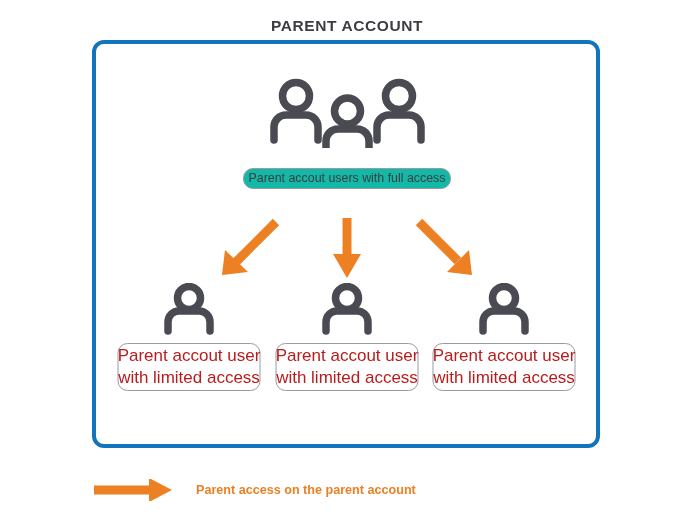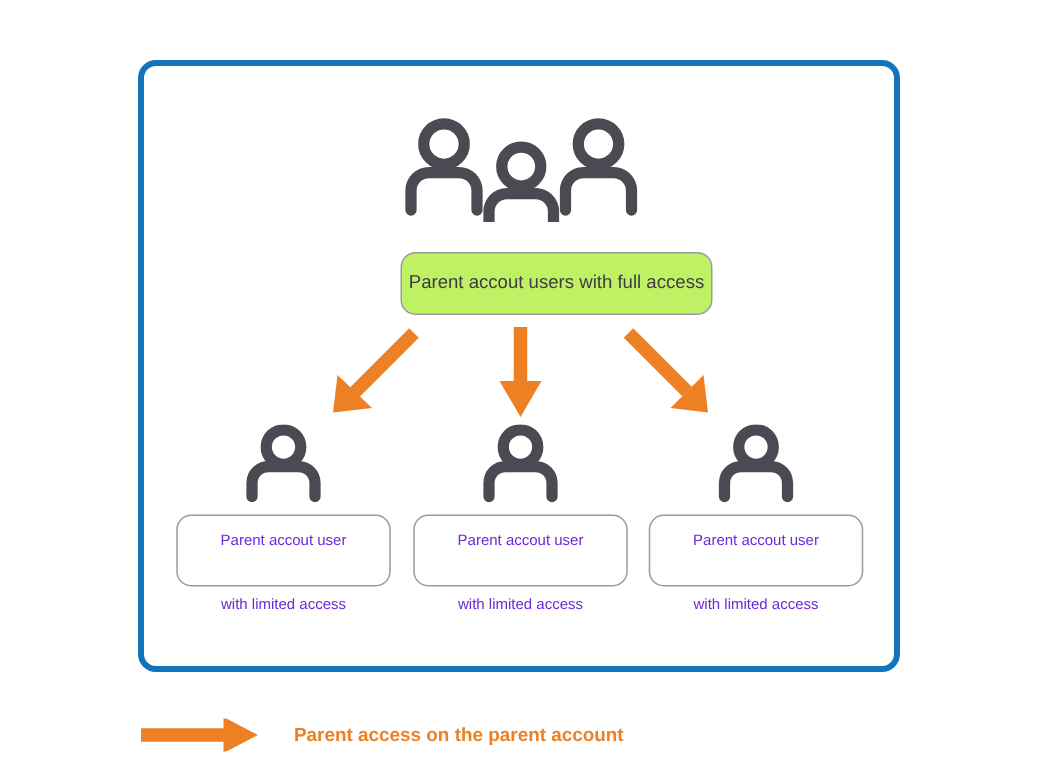--- a/index.html
+++ b/index.html
@@ -52,29 +52,28 @@
     width: 165px;
     height: 70px;
   }
 
   
   #full-access-box {
     position: absolute;
     left: 243px;
     top: 168px;
     width: 208px;
-    height: 42px;
+    height: 21px;
     border: 1.3px solid #9a9aa2;
     border-radius: 10px;
     box-sizing: border-box;
     display: flex;
     align-items: center;
     justify-content: center;
-    background: #bef264;
-    margin-left: 24px;
+    background: #14b8a6;
   }
   #full-access-box .box-text {
     font-size: 12.4px;
     color: #3c3c42;
     line-height: 1.25;
     text-align: center;
     white-space: nowrap;
   }
 
   
@@ -117,26 +116,25 @@
     border: 1.3px solid #9a9aa2;
     border-radius: 10px;
     box-sizing: border-box;
     display: flex;
     flex-direction: column;
     align-items: center;
     justify-content: center;
     background: #ffffff;
   }
   .limited-box .box-line {
-    font-size: 10px;
-    color: #6d28d9;
+    font-size: 17px;
+    color: #b91c1c;
     line-height: 1.32;
     text-align: center;
     white-space: nowrap;
-    margin-top: 30px;
   }
 
   
   #legend {
     position: absolute;
     left: 92px;
     top: 478px;
     height: 24px;
     display: flex;
     align-items: center;
@@ -152,20 +150,21 @@
     font-weight: bold;
     color: #ec8023;
     white-space: nowrap;
   }
 </style>
 </head>
 <body>
 
 <div id="canvas">
 
+  <div id="diagram-title">PARENT ACCOUNT</div>
 
   <div id="account-container"></div>
 
   <div id="group-icon">
     <svg width="165" height="70" viewBox="0 0 165 70" xmlns="http://www.w3.org/2000/svg">
       <g fill="none" stroke="#4a4a52" stroke-width="7.5" stroke-linecap="round">
 
         <circle cx="31" cy="18" r="13.5"></circle>
         <path d="M9 62 L9 49 a12 12 0 0 1 12 -12 L41 37 a12 12 0 0 1 12 12 L53 62"></path>
 

